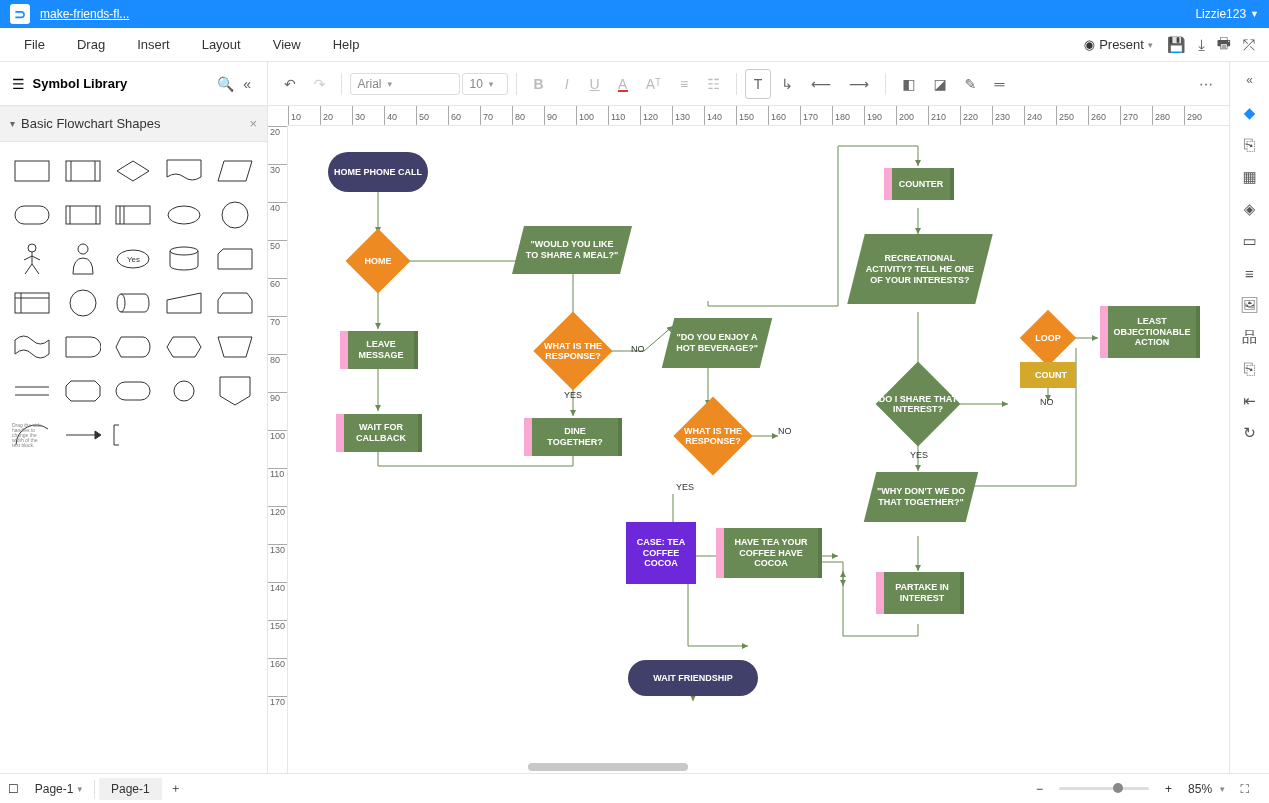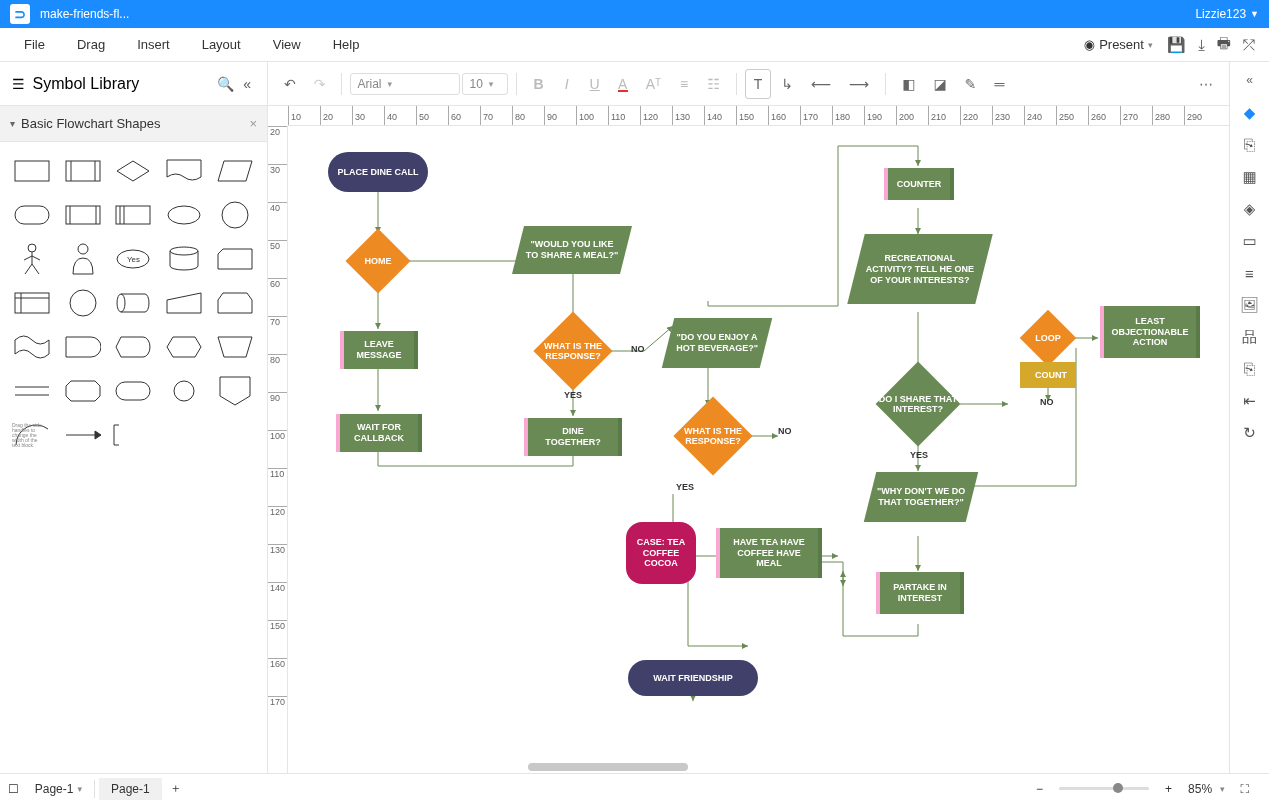--- a/index.html
+++ b/index.html
@@ -1,31 +1,31 @@
 <!DOCTYPE html>
 <html><head>
 <meta charset="utf-8">
 <style>
 * { margin: 0; padding: 0; box-sizing: border-box; font-family: -apple-system, BlinkMacSystemFont, "Segoe UI", Arial, sans-serif; }
 html, body { width: 1269px; height: 803px; overflow: hidden; background: #fff; }
 .title-bar { height: 28px; background: #1A8CFF; color: #fff; display: flex; align-items: center; padding: 0 10px; font-size: 12px; }
 .title-bar .logo { width: 20px; height: 20px; background: #fff; border-radius: 3px; margin-right: 10px; display:flex;align-items:center;justify-content:center;color:#1A8CFF;font-weight:bold;font-size:14px;}
-.title-bar .doc-name { flex: 0 0 auto; }
+.title-bar .doc-name { flex: 0 0 auto; text-decoration: underline; }
 .title-bar .spacer { flex: 1; }
 .title-bar .user { display: flex; align-items: center; gap: 4px; cursor: pointer; }
 .menu-bar { height: 34px; border-bottom: 1px solid #e5e5e5; display: flex; align-items: center; padding: 0 8px; font-size: 13px; color: #333; }
 .menu-bar .menu-item { padding: 6px 16px; cursor: pointer; }
 .menu-bar .mspacer { flex: 1; }
 .menu-bar .present { display: flex; align-items: center; gap: 4px; padding: 4px 8px; cursor: pointer; border:1px solid transparent;border-radius:3px;}
 .menu-bar .ricon { padding: 4px 6px; cursor: pointer; color:#555; font-size:15px;}
 .main { display: flex; height: calc(803px - 28px - 34px - 30px); }
 .left-panel { width: 268px; border-right: 1px solid #e5e5e5; display: flex; flex-direction: column; background:#fff;}
 .lp-header { height: 44px; display: flex; align-items: center; padding: 0 12px; border-bottom: 1px solid #e5e5e5; }
 .lp-header .lib-icon { margin-right: 8px; font-size:14px;}
-.lp-header .lp-title { font-weight: 400; font-size: 16px; flex: 1; }
+.lp-header .lp-title { font-weight: 700; font-size: 13px; flex: 1; }
 .lp-header .lp-btn { padding: 4px; cursor: pointer; color:#555;font-size:14px;}
 .lp-section { height: 36px; background: #f2f2f2; border-bottom: 1px solid #e5e5e5; display: flex; align-items: center; padding: 0 10px; font-size: 13px; color: #333; }
 .lp-section .chev { margin-right: 6px; font-size:10px;color:#666;}
 .lp-section .sx { margin-left: auto; color: #999; cursor: pointer; }
 .shapes-grid { padding: 8px; display: grid; grid-template-columns: repeat(5, 1fr); gap: 2px; }
 .shape-cell { height: 42px; display: flex; align-items: center; justify-content: center; cursor: grab; }
 .shape-cell svg { stroke: #333; stroke-width: 1; fill: none; }
 .canvas-area { flex: 1; display: flex; flex-direction: column; position: relative; background:#fff; }
 .toolbar { height: 44px; border-bottom: 1px solid #e5e5e5; display: flex; align-items: center; padding: 0 8px; gap: 2px; font-size: 12px; color: #555;}
 .tb-btn { padding: 6px 8px; cursor: pointer; border-radius: 3px; min-width:26px;text-align:center;font-size:14px;color:#666;}
@@ -48,30 +48,30 @@
 .footer .page-tab { padding: 4px 12px; cursor: pointer; }
 .footer .page-tab.active { background: #f0f0f0; font-weight:500;}
 .footer .page-sel { padding: 4px 8px; display:flex;align-items:center;gap:4px;}
 .footer .fspacer { flex: 1; }
 .footer .zoom { display: flex; align-items: center; gap: 8px; padding-right: 12px; }
 .footer .zslider { width: 90px; height: 3px; background: #ddd; position: relative; border-radius:2px;}
 .footer .zslider .zthumb { position: absolute; width: 10px; height: 10px; background: #888; border-radius: 50%; top: -4px; left: 60%; }
 
 .fnode { position: absolute; color: #fff; font-size: 9px; font-weight: 700; text-align: center; display: flex; align-items: center; justify-content: center; padding: 4px 6px; line-height:1.2;}
 .terminator { background: #40406A; border-radius: 26px; }
-.process-g { background: #6A8A55; border-left:4px solid #f9a8d4;border-right:4px solid #5a7a47;}
-.process-plain { background: #be185d; border-radius: 16px; }
+.process-g { background: #6A8A55; border-left:8px solid #f9a8d4;border-right:4px solid #5a7a47;}
+.process-plain { background: #6d28d9; }
 .decision-o { width: 0; height: 0; position: absolute; }
 .decision-o .dbody { position: absolute; background: #ED8A22; transform: rotate(45deg); display:flex;align-items:center;justify-content:center;}
 .decision-o .dtext { position:absolute; transform: rotate(-45deg); text-align:center; color:#fff;font-size:9px;font-weight:700;width:80px;}
 .decision-g .dbody{ background:#6A8A55;}
 .data-g { background:#6A8A55; transform: skewX(-14deg); }
 .data-g > span { display:block; transform: skewX(14deg); }
 .count-y { background:#D4A82B;padding-left:12px; }
-.lbl { position:absolute; font-size:9px; color:#333; font-weight:700;}
+.lbl { position:absolute; font-size:9px; color:#333; font-weight:400;}
 svg.wires{position:absolute;left:0;top:0;pointer-events:none;}
 .hscroll{position:absolute;bottom:0;left:240px;right:260px;height:12px;display:flex;align-items:center;}
 .hscroll .bar{height:8px;width:160px;background:#c8c8c8;border-radius:4px;}
 </style>
 </head>
 <body>
 
 <div class="title-bar">
   <div class="logo">⊃</div>
   <div class="doc-name">make-friends-fl...</div>
@@ -428,21 +428,21 @@
               <path d="M610 498 V510 H535 V445"></path>
               <path d="M652 278 H700"></path>
               <path d="M758 212 H790"></path>
               <path d="M740 250 V275"></path>
               <path d="M768 222 V360 H660"></path>
               <path d="M855 198 V222 H850"></path>
               <path d="M500 436 H535 V460"></path>
             </g>
           </svg>
 
-          <div class="fnode terminator" style="left:20px;top:26px;width:100px;height:40px;">PLACE DINE CALL</div>
+          <div class="fnode terminator" style="left:20px;top:26px;width:100px;height:40px;">HOME PHONE CALL</div>
 
           <div class="decision-o" style="left:70px;top:135px;">
             <div class="dbody" style="width:46px;height:46px;left:-23px;top:-23px;">
                 <div class="dtext">HOME</div>
               </div>
           </div>
 
           <div class="fnode process-g" style="left:32px;top:205px;width:78px;height:38px;">LEAVE MESSAGE</div>
           <div class="fnode process-g" style="left:28px;top:288px;width:86px;height:38px;">WAIT FOR CALLBACK</div>
 
@@ -462,21 +462,21 @@
               <span>"DO YOU ENJOY A HOT BEVERAGE?"</span>
             </div>
 
           <div class="decision-o" style="left:405px;top:310px;">
             <div class="dbody" style="width:56px;height:56px;left:-28px;top:-28px;">
                 <div class="dtext">WHAT IS THE RESPONSE?</div>
               </div>
           </div>
 
           <div class="fnode process-plain" style="left:318px;top:396px;width:70px;height:62px;">CASE: TEA COFFEE COCOA</div>
-          <div class="fnode process-g" style="left:408px;top:402px;width:106px;height:50px;">HAVE TEA HAVE COFFEE HAVE MEAL</div>
+          <div class="fnode process-g" style="left:408px;top:402px;width:106px;height:50px;">HAVE TEA YOUR COFFEE HAVE COCOA</div>
 
           <div class="fnode terminator" style="left:320px;top:534px;width:130px;height:36px;">WAIT FRIENDSHIP</div>
 
           <div class="fnode process-g" style="left:576px;top:42px;width:70px;height:32px;">COUNTER</div>
 
           <div class="fnode data-g" style="left:548px;top:108px;width:128px;height:70px;">
               <span>RECREATIONAL ACTIVITY? TELL HE ONE OF YOUR INTERESTS?</span>
             </div>
 
           <div class="decision-o decision-g" style="left:610px;top:278px;">

